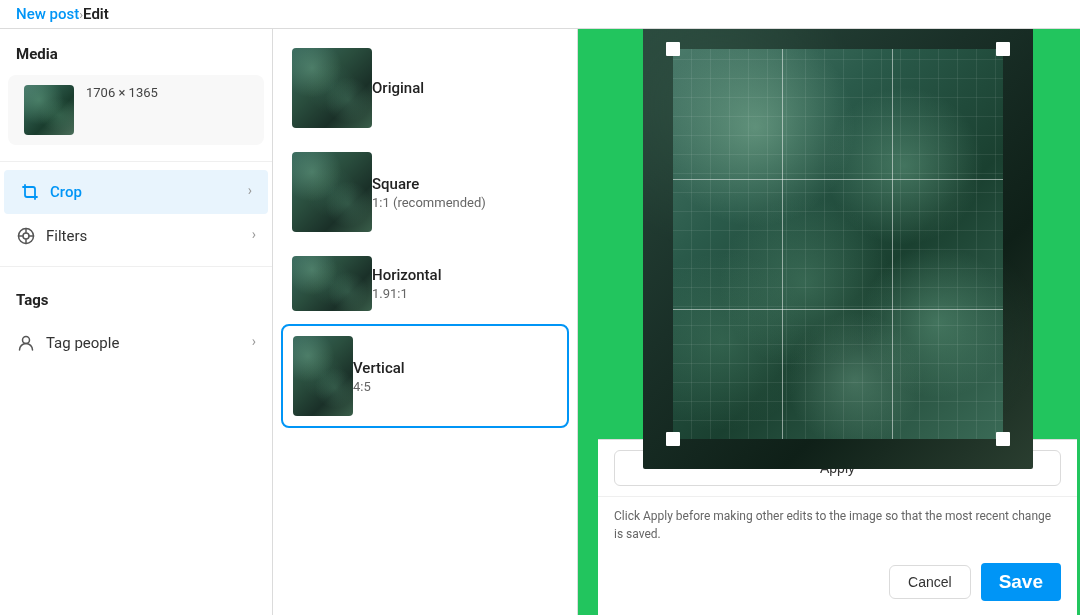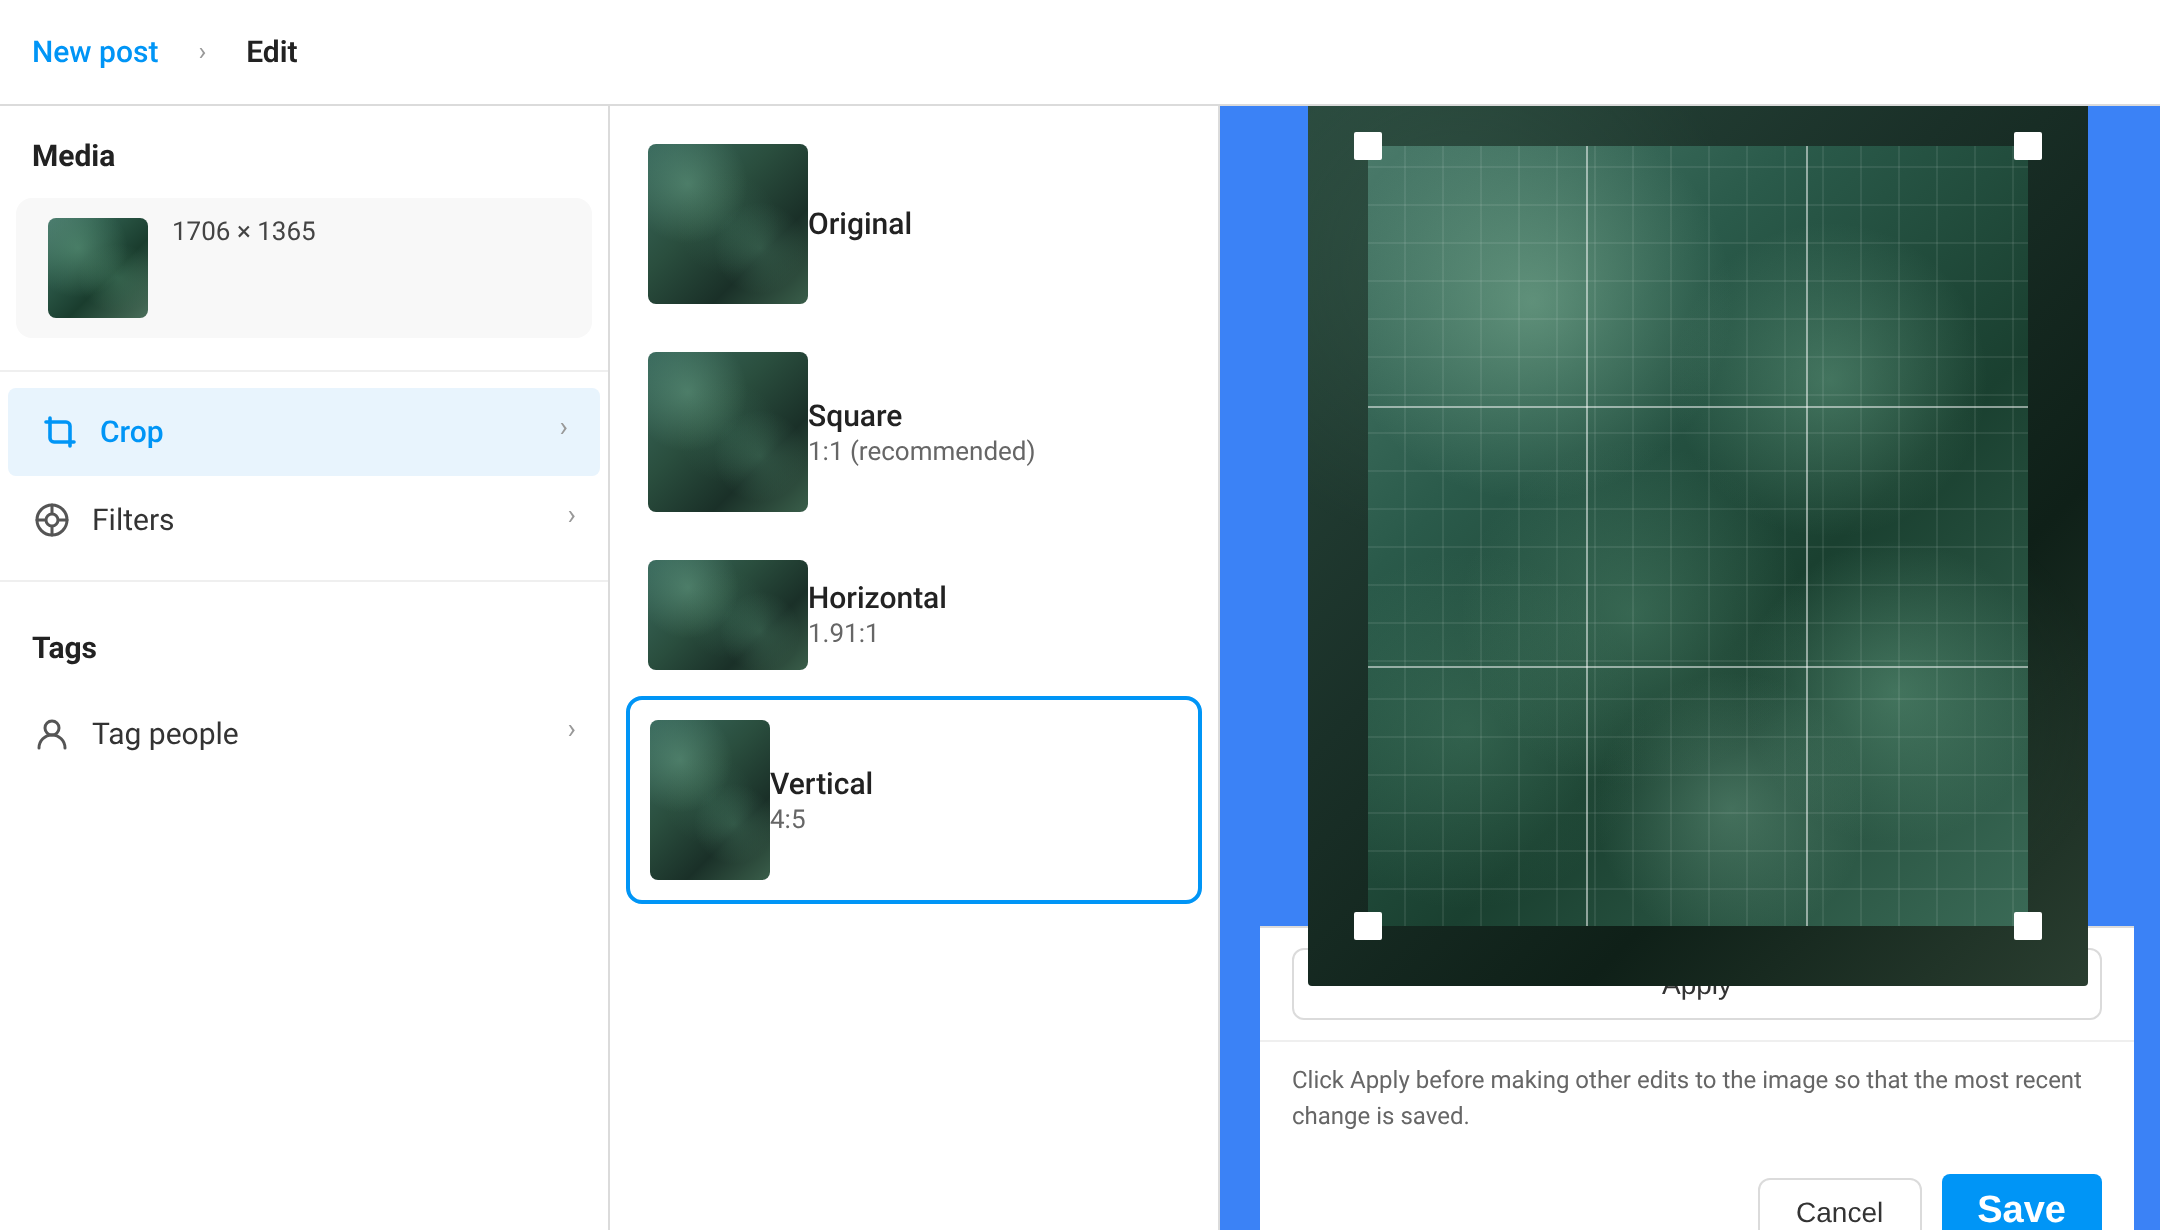--- a/index.html
+++ b/index.html
@@ -10,24 +10,24 @@
       height: 615px;
       overflow: hidden;
       display: flex;
       flex-direction: column;
     }
 
     
     .top-bar {
       background: #fff;
       border-bottom: 1px solid #dbdbdb;
-      padding: 17px 16px;
-      display: flex;
-      align-items: center;
-      gap: 20px;
+      padding: 5px 16px;
+      display: flex;
+      align-items: center;
+      gap: 0;
       font-size: 15px;
       color: #333;
     }
     .top-bar .breadcrumb-link {
       color: #0095f6;
       cursor: pointer;
       font-weight: 500;
     }
     .top-bar .breadcrumb-sep {
       color: #999;
@@ -40,21 +40,21 @@
 
     
     .main-layout {
       display: flex;
       flex: 1;
       overflow: hidden;
     }
 
     
     .left-panel {
-      width: 305px;
+      width: 273px;
       background: #fff;
       border-right: 1px solid #dbdbdb;
       display: flex;
       flex-direction: column;
       padding: 16px 0;
     }
 
     .section-title {
       font-weight: 700;
       font-size: 15px;
@@ -223,26 +223,26 @@
     }
     .crop-option-ratio {
       font-size: 13px;
       color: #666;
       margin-top: 2px;
     }
 
     
     .right-panel {
       flex: 1;
-      background: #3b82f6;
+      background: #22c55e;
       display: flex;
       flex-direction: column;
       align-items: center;
       justify-content: space-between;
-      padding: 20px 13px 0 20px;
+      padding: 20px 3px 0 20px;
       position: relative;
     }
 
     .image-preview-container {
       flex: 1;
       display: flex;
       align-items: center;
       justify-content: center;
       width: 100%;
     }

